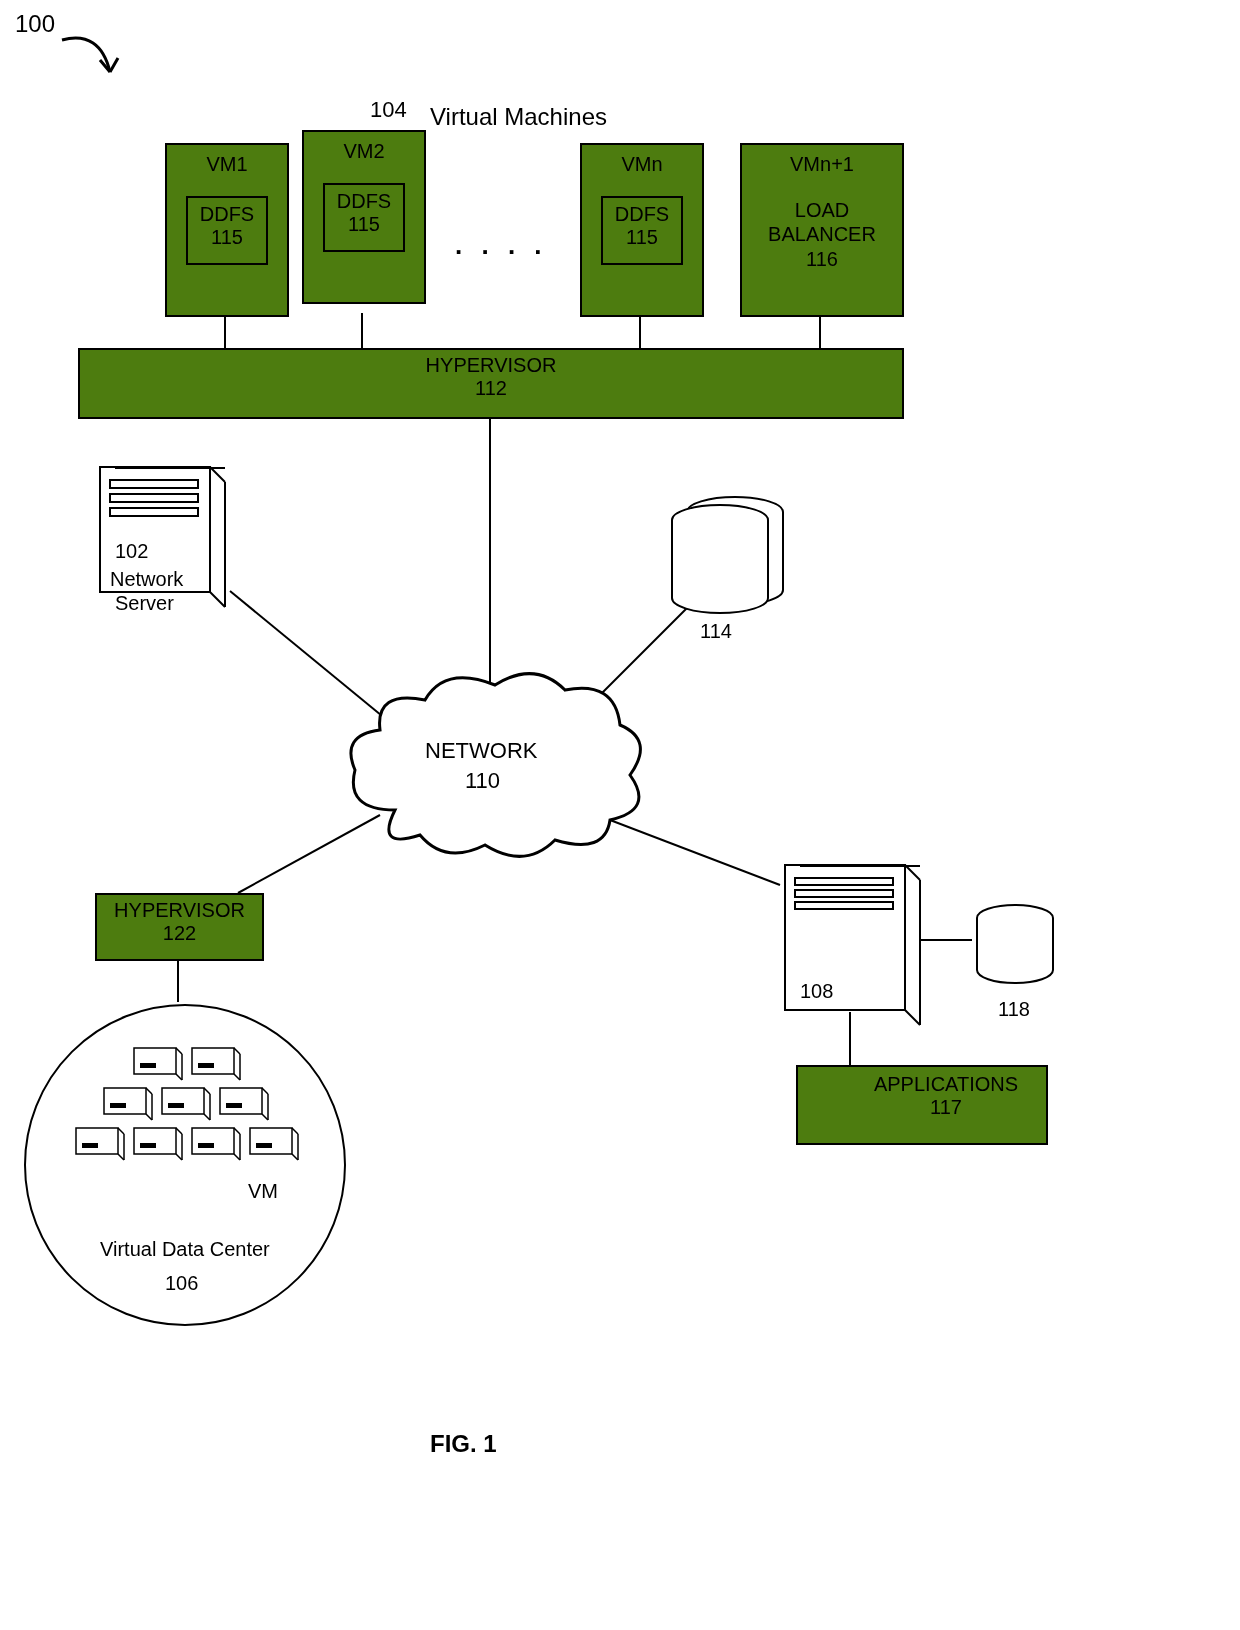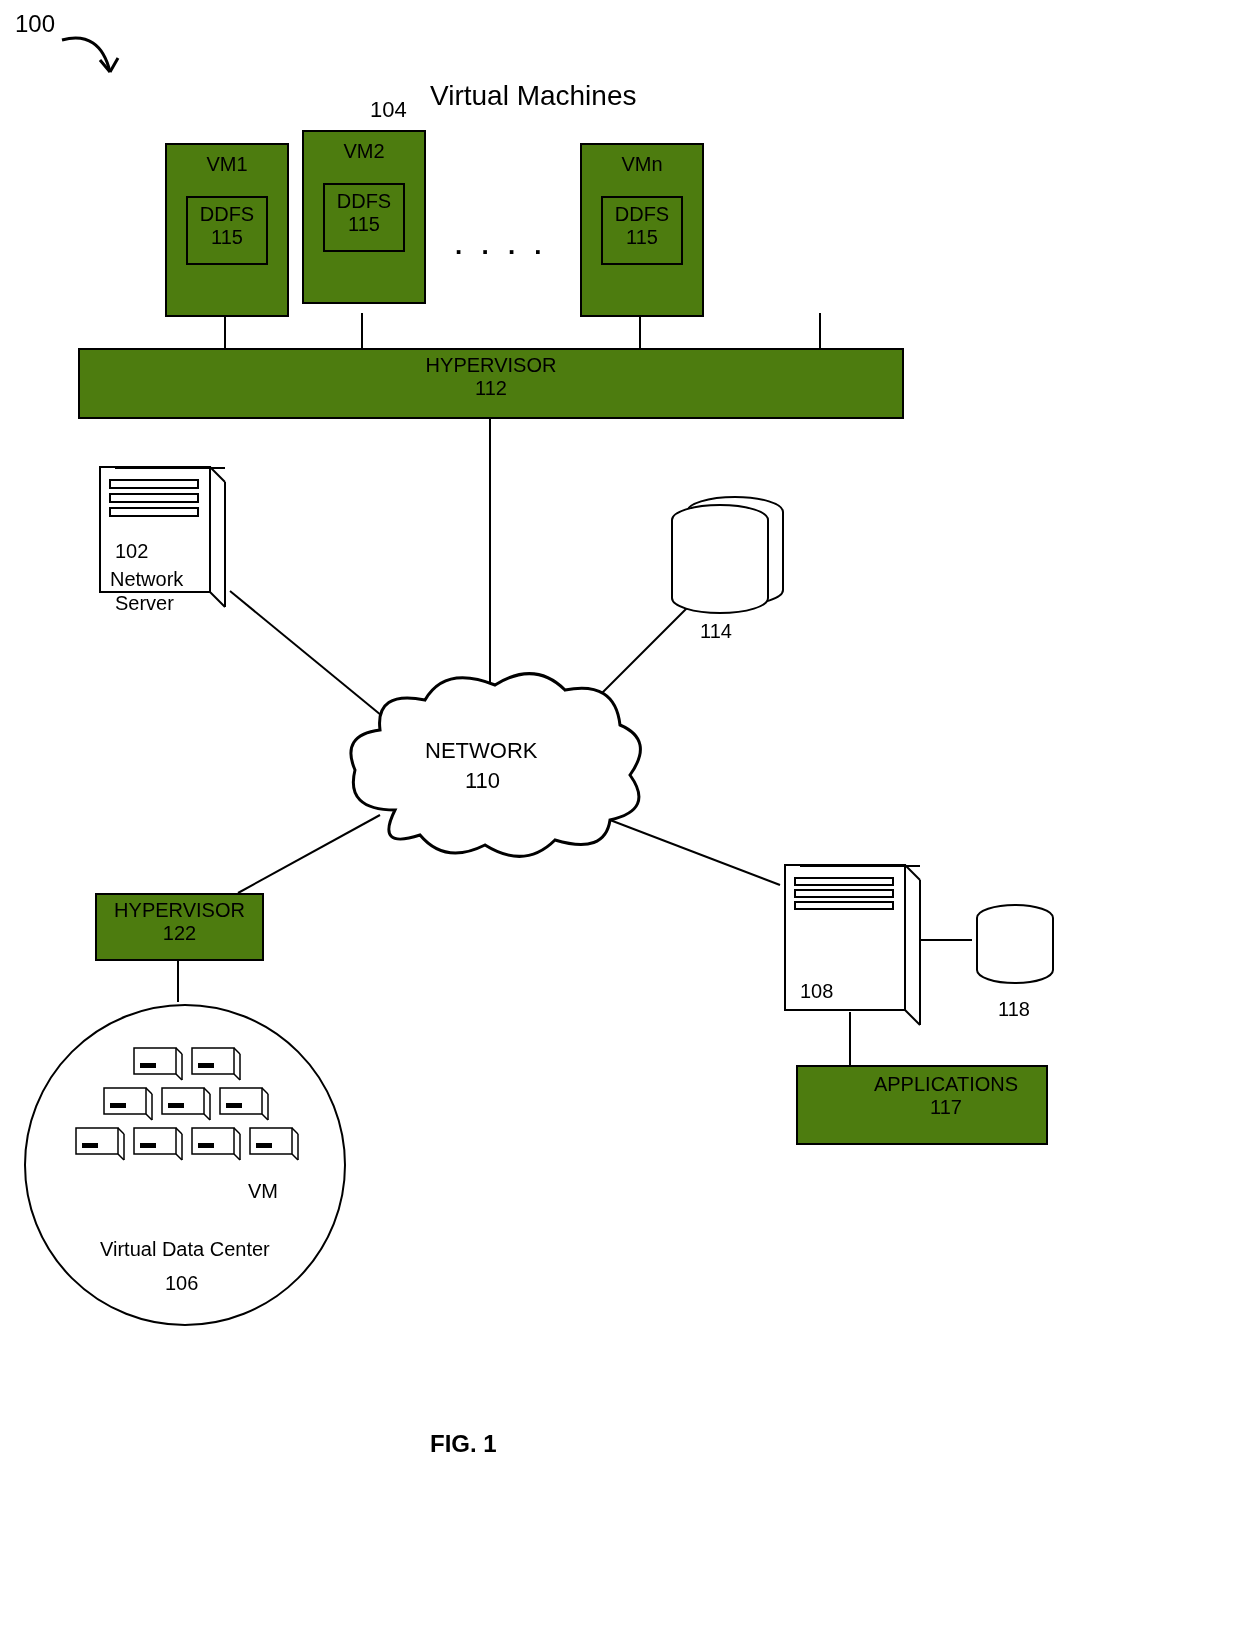--- a/index.html
+++ b/index.html
@@ -58,21 +58,21 @@
   <line x1="850" y1="1012" x2="850" y2="1065" stroke="#000" stroke-width="2"></line>
 
   <line x1="920" y1="940" x2="972" y2="940" stroke="#000" stroke-width="2"></line>
 
   <line x1="178" y1="955" x2="178" y2="1002" stroke="#000" stroke-width="2"></line>
 </svg>
 
 <div class="abs label" style="left:15px; top:10px; font-size:24px;">100</div>
 
 <div class="abs" style="left:370px; top:97px; font-size:22px;">104</div>
-<div class="abs" style="left:430px; top:80px; font-size:28px;">Virtual Machines</div>
+<div class="abs" style="left:430px; top:103px; font-size:24px;">Virtual Machines</div>
 
 <div class="abs box" style="left:165px; top:143px; width:120px; height:170px;">
   <div style="margin-top:8px;">VM1</div>
   <div class="box" style="margin:20px auto 0; width:78px; height:60px; padding-top:5px;">
     <div>DDFS</div>
     <div>115</div>
   </div>
 </div>
 
 <div class="abs box" style="left:302px; top:130px; width:120px; height:170px;">
@@ -86,20 +86,26 @@
 <div class="abs" style="left:455px; top:230px; font-size:26px; letter-spacing:6px; font-weight:bold;">. . . .</div>
 
 <div class="abs box" style="left:580px; top:143px; width:120px; height:170px;">
   <div style="margin-top:8px;">VMn</div>
   <div class="box" style="margin:20px auto 0; width:78px; height:60px; padding-top:5px;">
     <div>DDFS</div>
     <div>115</div>
   </div>
 </div>
 
+<div class="abs box" style="left:740px; top:143px; width:160px; height:170px;">
+  <div style="margin-top:8px;">VMn+1</div>
+  <div style="margin-top:22px; white-space:pre-line; line-height:1.2;">LOAD
+BALANCER</div>
+  <div style="margin-top:2px;">116</div>
+</div>
 
 <div class="abs box" style="left:78px; top:348px; width:822px; height:63px; padding-top:4px;">
   <div>HYPERVISOR</div>
   <div>112</div>
 </div>
 
 <svg class="abs" style="left:95px; top:462px;" width="140" height="200">
   <rect x="5" y="5" width="110" height="125" fill="#fff" stroke="#000" stroke-width="2"></rect>
   <line x1="20" y1="6" x2="130" y2="6" stroke="#000" stroke-width="2"></line>
   <line x1="115" y1="5" x2="130" y2="20" stroke="#000" stroke-width="2"></line>

